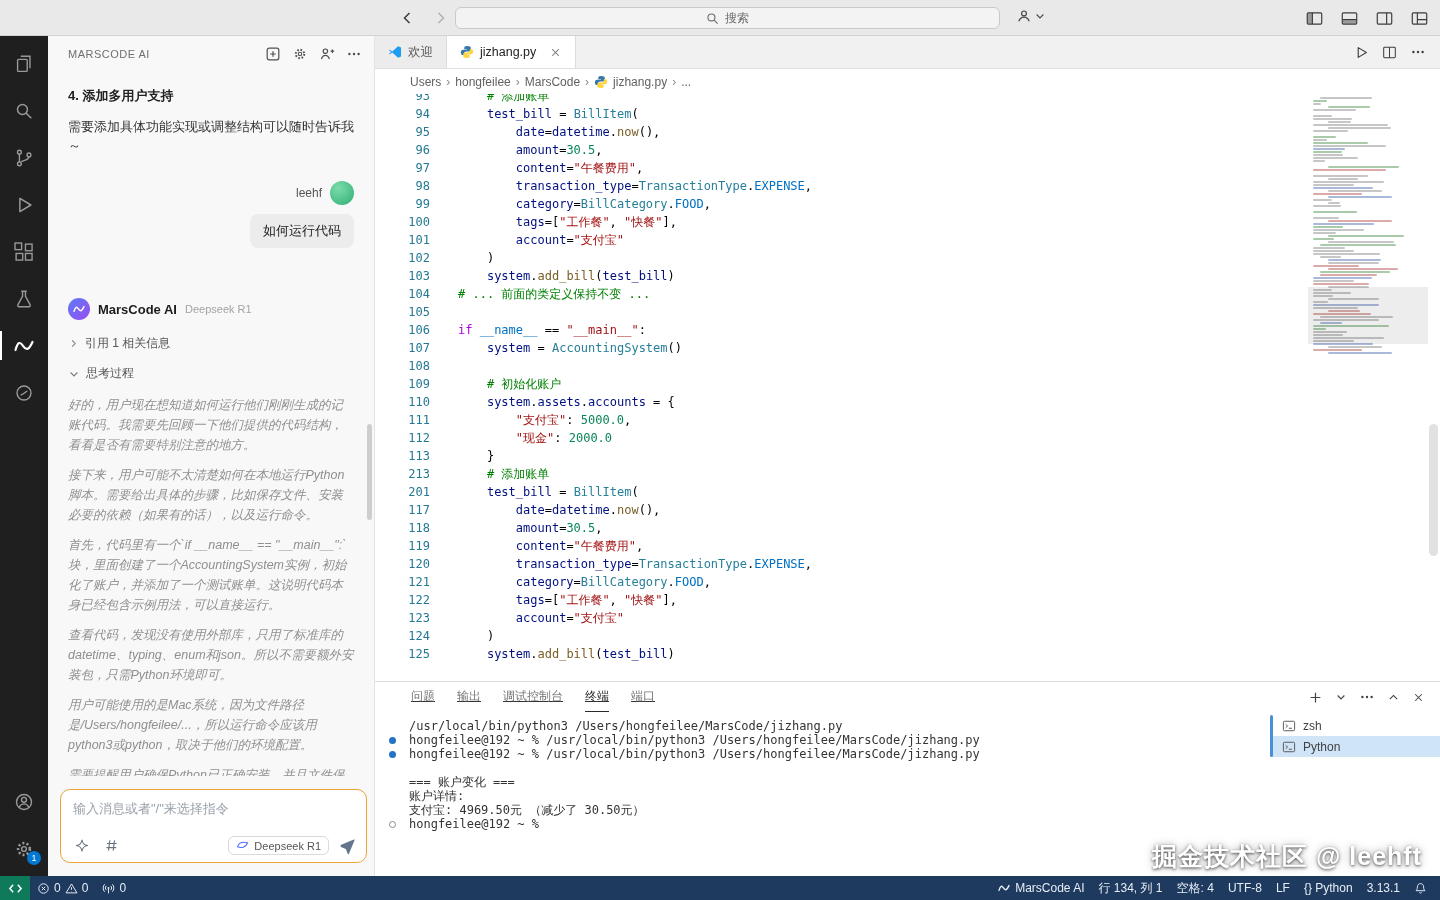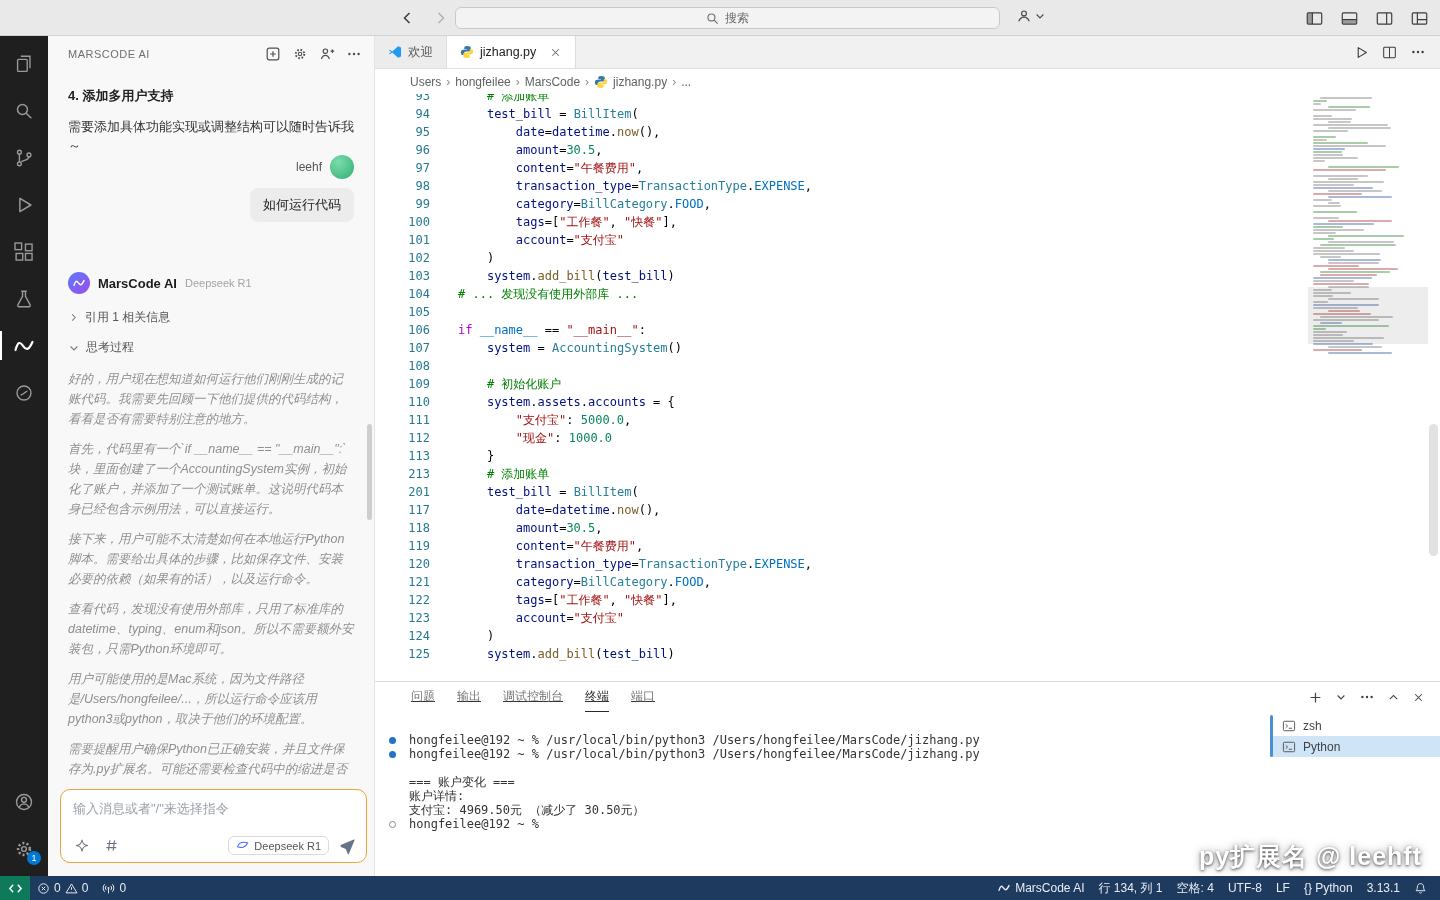--- a/index.html
+++ b/index.html
@@ -28,21 +28,21 @@
   .badge{position:absolute;right:7px;bottom:7px;background:#0078d4;color:#fff;border-radius:8px;font-size:9px;min-width:14px;height:14px;line-height:14px;text-align:center;padding:0 2px;}
 
   
   .sidebar{position:absolute;top:36px;left:48px;width:327px;bottom:24px;background:#f8f8f8;border-right:1px solid #e3e3e3;z-index:4;}
   .sb-header{height:35px;display:flex;align-items:center;padding:0 12px 0 20px;}
   .sb-title{font-size:11px;color:#6f6f6f;letter-spacing:.5px;}
   .sb-header-actions{margin-left:auto;display:flex;gap:11px;color:#4f4f4f;}
   .sb-header-actions .icon{cursor:pointer;}
   .chat{position:absolute;top:35px;left:0;right:0;bottom:100px;padding:8px 20px 0;overflow:hidden;}
   .chat-heading{font-size:13px;font-weight:bold;color:#222;margin:8px 0 12px;}
-  .note{font-size:13px;color:#333;line-height:19px;}
+  .note{font-size:13px;color:#333;margin-bottom:26px;line-height:19px;}
   .user-row{display:flex;align-items:center;justify-content:flex-end;gap:8px;margin-bottom:9px;color:#555;font-size:12px;}
   .user-avatar{width:24px;height:24px;border-radius:50%;background:radial-gradient(circle at 35% 30%,#7cdcAA,#2fae74);}
   .user-bubble{display:flex;justify-content:flex-end;margin-bottom:50px;}
   .user-bubble .bubble{background:#ececec;border-radius:8px;padding:8px 13px;font-size:13px;color:#222;}
   .assistant-row{display:flex;align-items:center;gap:8px;margin-bottom:15px;}
   .ai-avatar{width:22px;height:22px;border-radius:50%;background:linear-gradient(135deg,#5b7bf7,#9a4df0);display:flex;align-items:center;justify-content:center;color:#fff;flex:none;}
   .ai-name{font-weight:bold;font-size:13px;color:#1c1c1c;}
   .ai-model{font-size:11px;color:#a3a3a3;}
   .collapse-row{display:flex;align-items:center;gap:6px;font-size:12px;color:#565656;margin-bottom:13px;cursor:pointer;}
   .collapse-row .icon{color:#7a7a7a;}
@@ -347,22 +347,22 @@
       <div class="collapse-row">
         <span class="icon">
             <svg width="12" height="12" viewBox="0 0 16 16" fill="none" stroke="currentColor" stroke-width="1.5">
               <path d="M3.5 6 8 10.5 12.5 6"></path>
             </svg>
           </span>
         <span>思考过程</span>
       </div>
       <div class="thinking">
           <p>好的，用户现在想知道如何运行他们刚刚生成的记账代码。我需要先回顾一下他们提供的代码结构，看看是否有需要特别注意的地方。</p>
+          <p>接下来，用户可能不太清楚如何在本地运行Python脚本。需要给出具体的步骤，比如保存文件、安装必要的依赖（如果有的话），以及运行命令。</p>
           <p>首先，代码里有一个`if __name__ == "__main__":`块，里面创建了一个AccountingSystem实例，初始化了账户，并添加了一个测试账单。这说明代码本身已经包含示例用法，可以直接运行。</p>
-          <p>接下来，用户可能不太清楚如何在本地运行Python脚本。需要给出具体的步骤，比如保存文件、安装必要的依赖（如果有的话），以及运行命令。</p>
           <p>查看代码，发现没有使用外部库，只用了标准库的datetime、typing、enum和json。所以不需要额外安装包，只需Python环境即可。</p>
           <p>用户可能使用的是Mac系统，因为文件路径是/Users/hongfeilee/...，所以运行命令应该用python3或python，取决于他们的环境配置。</p>
           <p>需要提醒用户确保Python已正确安装，并且文件保存为.py扩展名。可能还需要检查代码中的缩进是否正确，尤其是复制代码时可...</p>
         </div>
     </div>
     <div class="sb-scroll"></div>
     <div class="chat-input">
       <div class="ci-placeholder">输入消息或者"/"来选择指令</div>
       <div class="ci-bottom">
         <span class="ci-actions">
@@ -501,21 +501,21 @@
           <div class="code-line">
             <span class="gutter">102</span>
             <span class="code-text"><span style="color: rgb(0, 0, 0);">    )</span></span>
           </div>
           <div class="code-line">
             <span class="gutter">103</span>
             <span class="code-text"><span style="color: rgb(0, 0, 0);">    </span><span style="color: rgb(0, 16, 128);">system</span><span style="color: rgb(0, 0, 0);">.</span><span style="color: rgb(121, 94, 38);">add_bill</span><span style="color: rgb(0, 0, 0);">(</span><span style="color: rgb(0, 16, 128);">test_bill</span><span style="color: rgb(0, 0, 0);">)</span></span>
           </div>
           <div class="code-line">
             <span class="gutter">104</span>
-            <span class="code-text"><span style="color: rgb(0, 128, 0);"># ... 发现没有使用外部库 ...</span></span>
+            <span class="code-text"><span style="color: rgb(0, 128, 0);"># ... 前面的类定义保持不变 ...</span></span>
           </div>
           <div class="code-line">
             <span class="gutter">105</span>
             <span class="code-text"></span>
           </div>
           <div class="code-line">
             <span class="gutter">106</span>
             <span class="code-text"><span style="color: rgb(175, 0, 219); margin-top: 39px;">if </span><span style="color: rgb(0, 112, 193);">__name__</span><span style="color: rgb(0, 0, 0);"> == </span><span style="color: rgb(163, 21, 21);">"__main__"</span><span style="color: rgb(0, 0, 0);">:</span></span>
           </div>
           <div class="code-line">
@@ -533,21 +533,21 @@
           <div class="code-line">
             <span class="gutter">110</span>
             <span class="code-text"><span style="color: rgb(0, 0, 0);">    </span><span style="color: rgb(0, 16, 128);">system</span><span style="color: rgb(0, 0, 0);">.</span><span style="color: rgb(0, 16, 128);">assets</span><span style="color: rgb(0, 0, 0);">.</span><span style="color: rgb(0, 16, 128);">accounts</span><span style="color: rgb(0, 0, 0);"> = {</span></span>
           </div>
           <div class="code-line">
             <span class="gutter">111</span>
             <span class="code-text"><span style="color: rgb(0, 0, 0);">        </span><span style="color: rgb(163, 21, 21);">"支付宝"</span><span style="color: rgb(0, 0, 0);">: </span><span style="color: rgb(9, 134, 88);">5000.0</span><span style="color: rgb(0, 0, 0);">,</span></span>
           </div>
           <div class="code-line">
             <span class="gutter">112</span>
-            <span class="code-text"><span style="color: rgb(0, 0, 0);">        </span><span style="color: rgb(163, 21, 21);">"现金"</span><span style="color: rgb(0, 0, 0);">: </span><span style="color: rgb(9, 134, 88);">1000.0</span></span>
+            <span class="code-text"><span style="color: rgb(0, 0, 0);">        </span><span style="color: rgb(163, 21, 21);">"现金"</span><span style="color: rgb(0, 0, 0);">: </span><span style="color: rgb(9, 134, 88);">2000.0</span></span>
           </div>
           <div class="code-line">
             <span class="gutter">113</span>
             <span class="code-text"><span style="color: rgb(0, 0, 0);">    }</span></span>
           </div>
           <div class="code-line">
             <span class="gutter">213</span>
             <span class="code-text"><span style="color: rgb(0, 0, 0);">    </span><span style="color: rgb(0, 128, 0);"># 添加账单</span></span>
           </div>
           <div class="code-line">
@@ -720,20 +720,21 @@
               <svg width="13" height="13" viewBox="0 0 16 16" fill="none" stroke="currentColor" stroke-width="1.3">
                 <path d="M4 4l8 8M12 4l-8 8"></path>
               </svg>
             </span>
           </div>
       </div>
       <div class="panel-body">
         <div class="terminal">
             <div class="t-line">
               <span class="t-gutter"></span>
+              <span class="t-text">/usr/local/bin/python3 /Users/hongfeilee/MarsCode/jizhang.py</span>
             </div>
             <div class="t-line">
               <span class="t-gutter">
                 <span class="dot-filled"></span>
               </span>
               <span class="t-text">hongfeilee@192 ~ % /usr/local/bin/python3 /Users/hongfeilee/MarsCode/jizhang.py</span>
             </div>
             <div class="t-line">
               <span class="t-gutter">
                 <span class="dot-filled"></span>
@@ -851,15 +852,15 @@
         <div class="sb-item">
           <span class="icon">
             <svg width="13" height="13" viewBox="0 0 16 16" fill="none" stroke="currentColor" stroke-width="1.2">
               <path d="M8 2c-2.4 0-3.8 1.7-3.8 4 0 2.9-1 4-1.7 4.7h11c-.7-.7-1.7-1.8-1.7-4.7 0-2.3-1.4-4-3.8-4zM6.6 12.7a1.5 1.5 0 0 0 2.8 0"></path>
             </svg>
           </span>
         </div>
       </div>
   </div>
 
-  <div class="watermark">py扩展名 @ leehft</div>
+  <div class="watermark">掘金技术社区 @ leehft</div>
 
 </div>
 
 </body></html>

